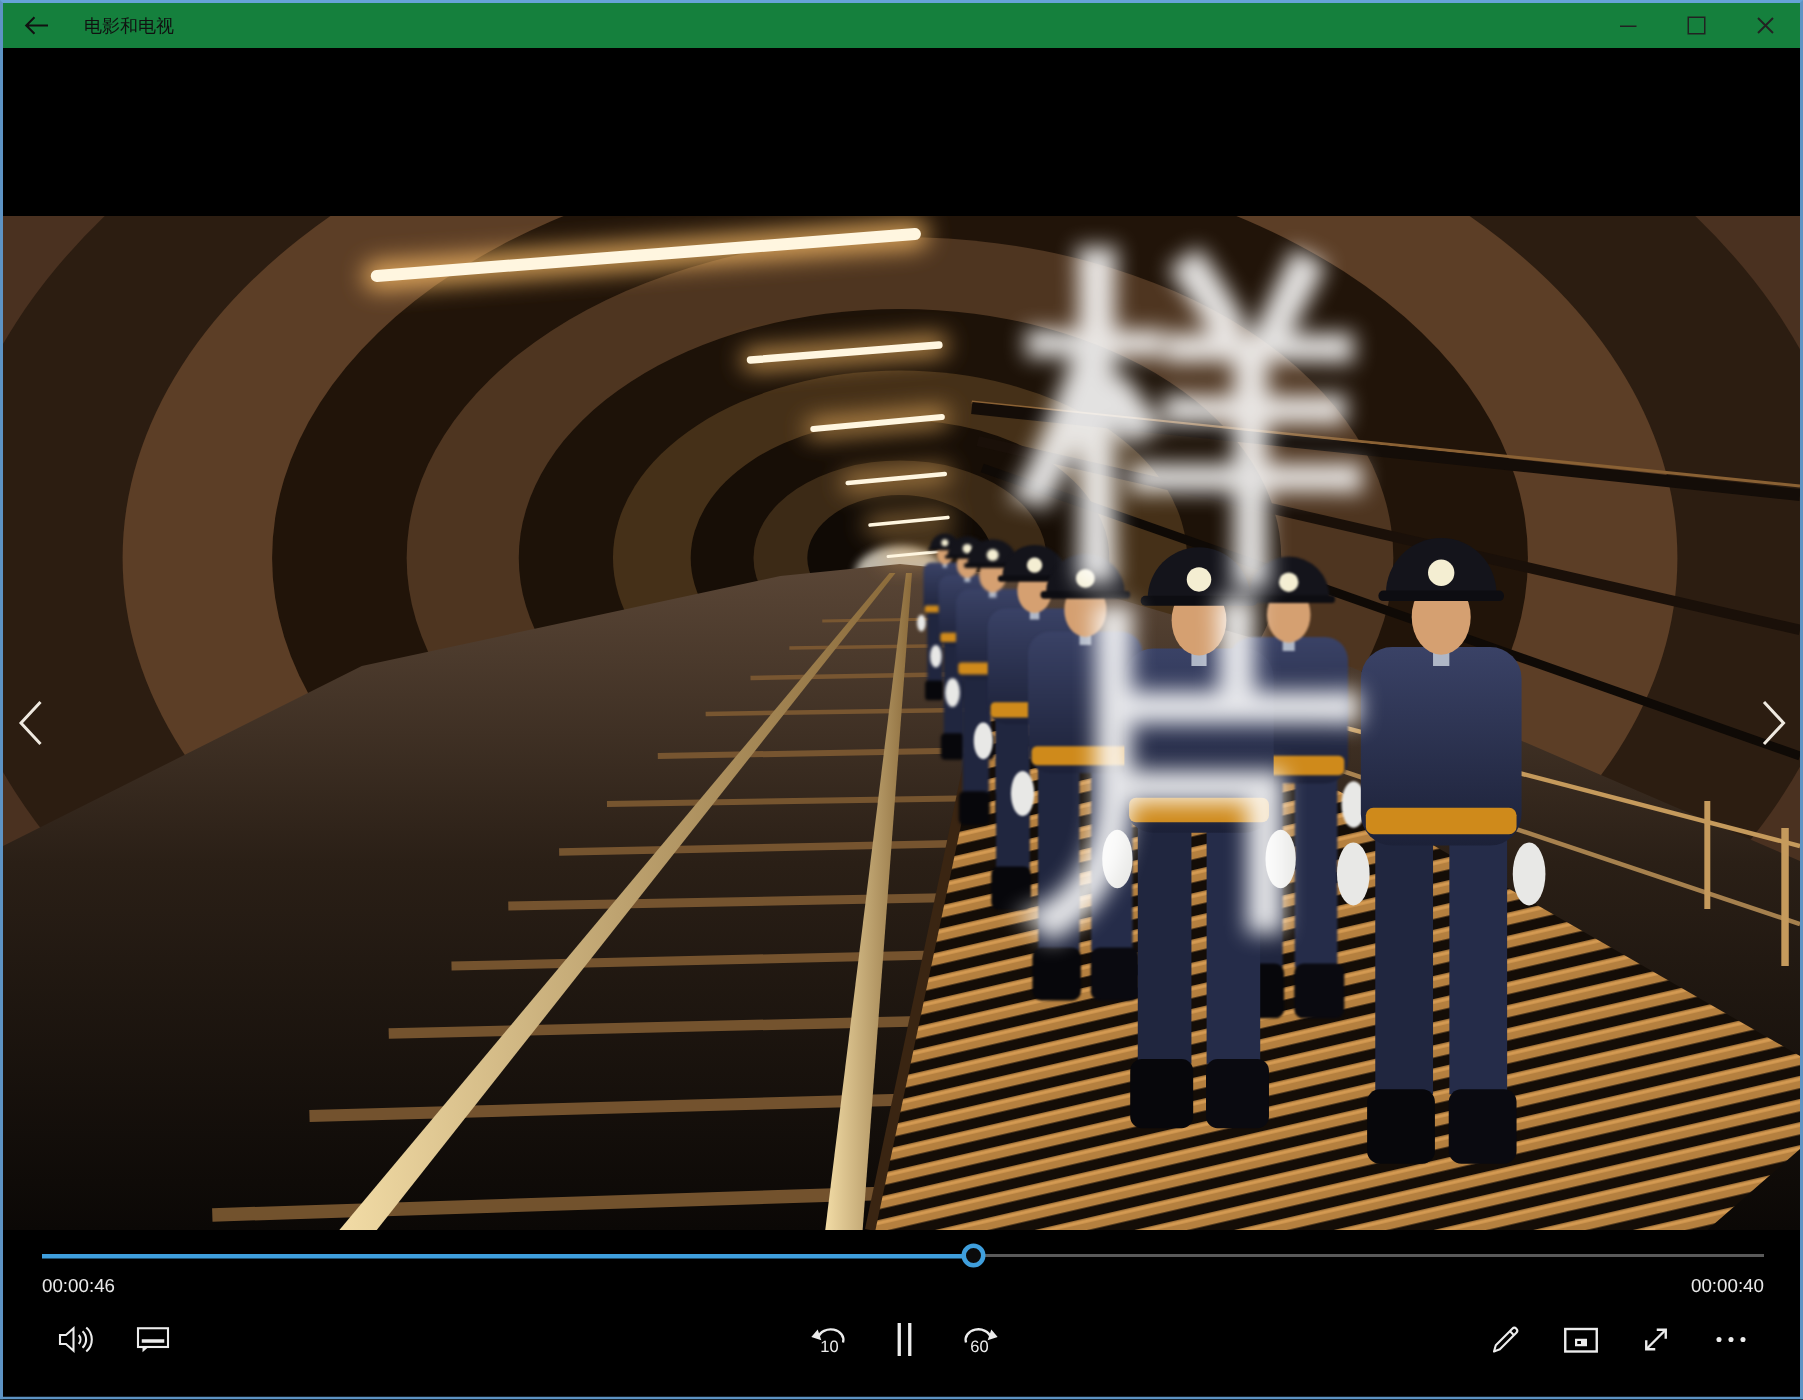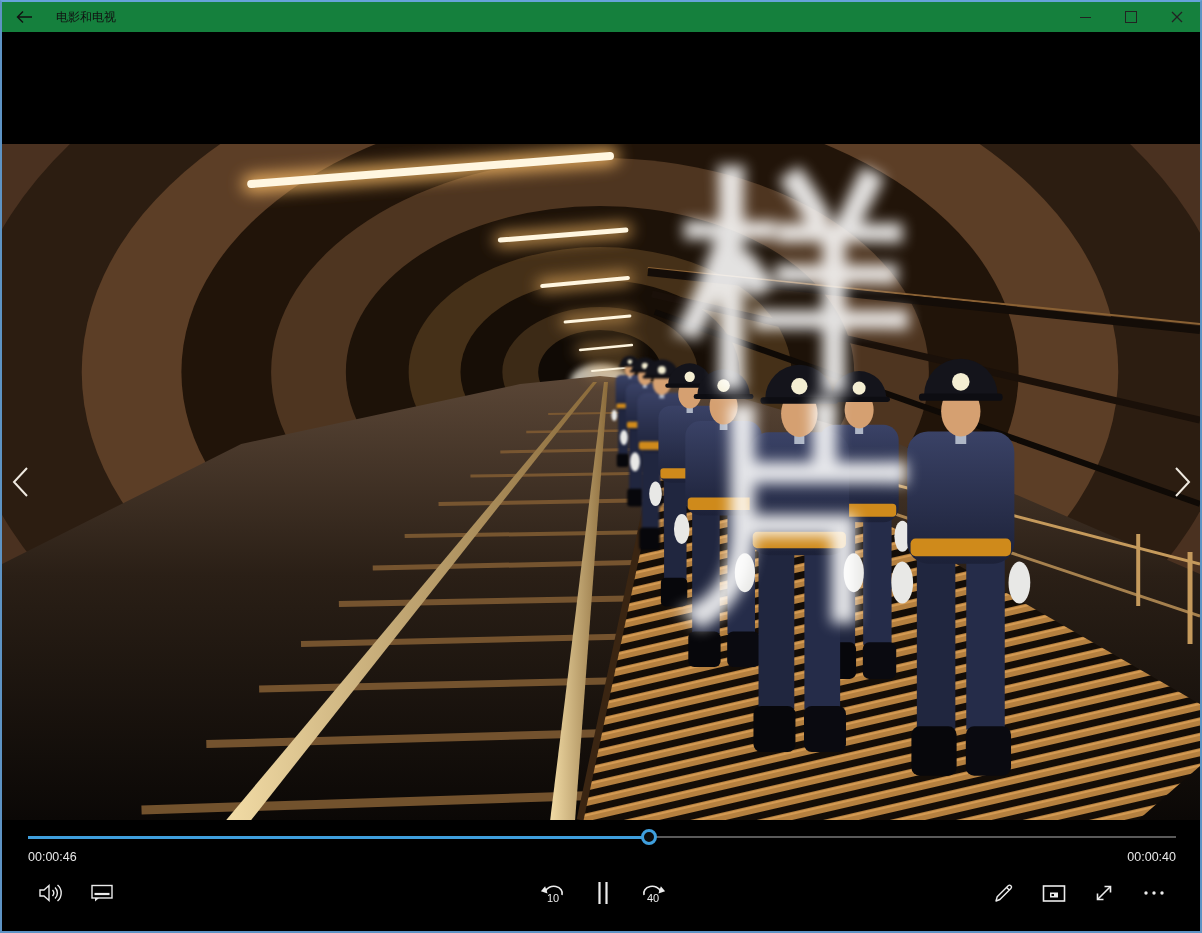--- a/index.html
+++ b/index.html
@@ -356,21 +356,21 @@
       <svg width="16" height="24" viewBox="0 0 16 24">
         <line x1="4.5" y1="1" x2="4.5" y2="23" stroke="#ececec" stroke-width="2.2"></line>
         <line x1="11.5" y1="1" x2="11.5" y2="23" stroke="#ececec" stroke-width="2.2"></line>
       </svg>
     </button>
     <button class="ctl skip b-fwd">
       <svg width="28" height="19" viewBox="0 0 28 19">
         <path d="M21.5 9.5 A8.5 7 0 0 0 5 13" fill="none" stroke="#ececec" stroke-width="1.6"></path>
         <polygon points="25.5,10.5 18.5,10.5 23,4.5" fill="#ececec" transform="rotate(-18 22 8)"></polygon>
       </svg>
-      <span class="num">40</span>
+      <span class="num">60</span>
     </button>
 
     <button class="ctl b-edit">
       <svg width="22" height="22" viewBox="0 0 22 22">
         <path d="M3 19 L4.2 14.8 L15.2 3.8 A1.9 1.9 0 0 1 17.9 6.5 L6.9 17.5 Z M13.6 5.4 L16.3 8.1" fill="none" stroke="#ececec" stroke-width="1.4" stroke-linejoin="round"></path>
       </svg>
     </button>
     <button class="ctl b-pip">
       <svg width="24" height="19" viewBox="0 0 24 19">
         <rect x="1.5" y="2" width="21" height="15" fill="none" stroke="#ececec" stroke-width="1.6"></rect>

